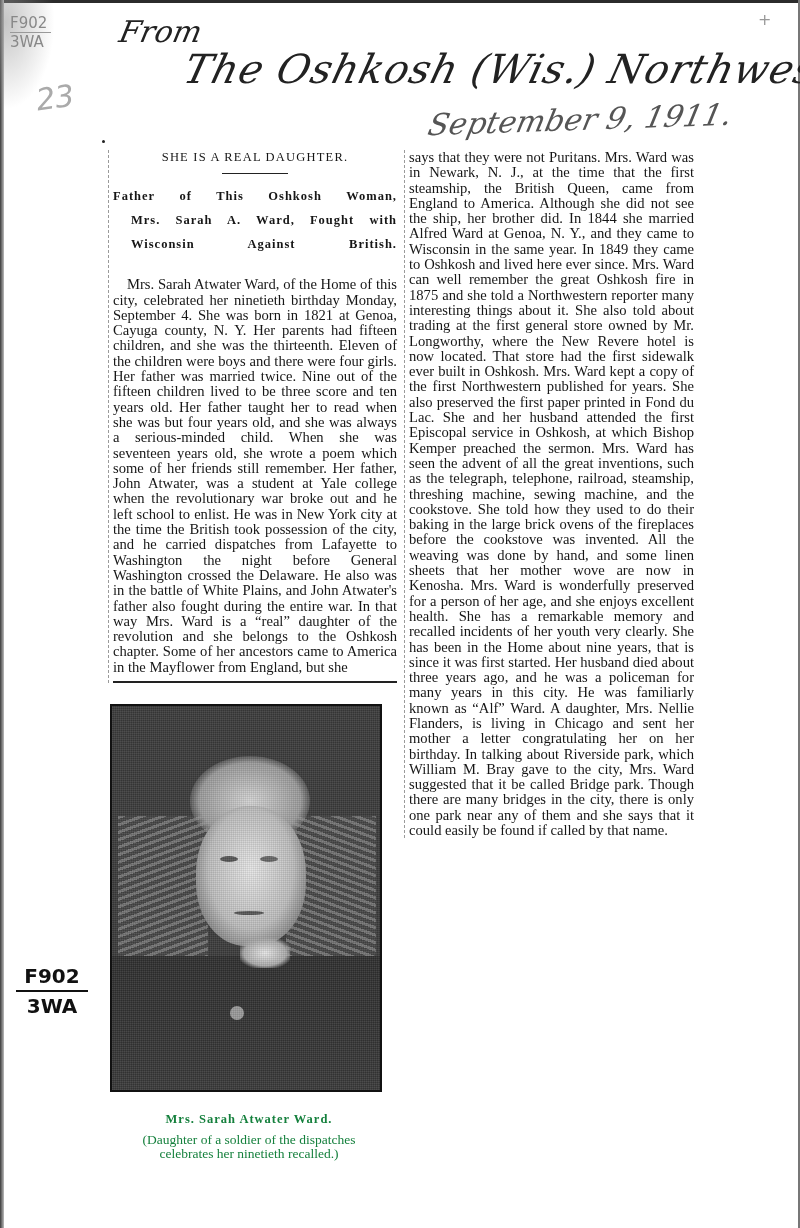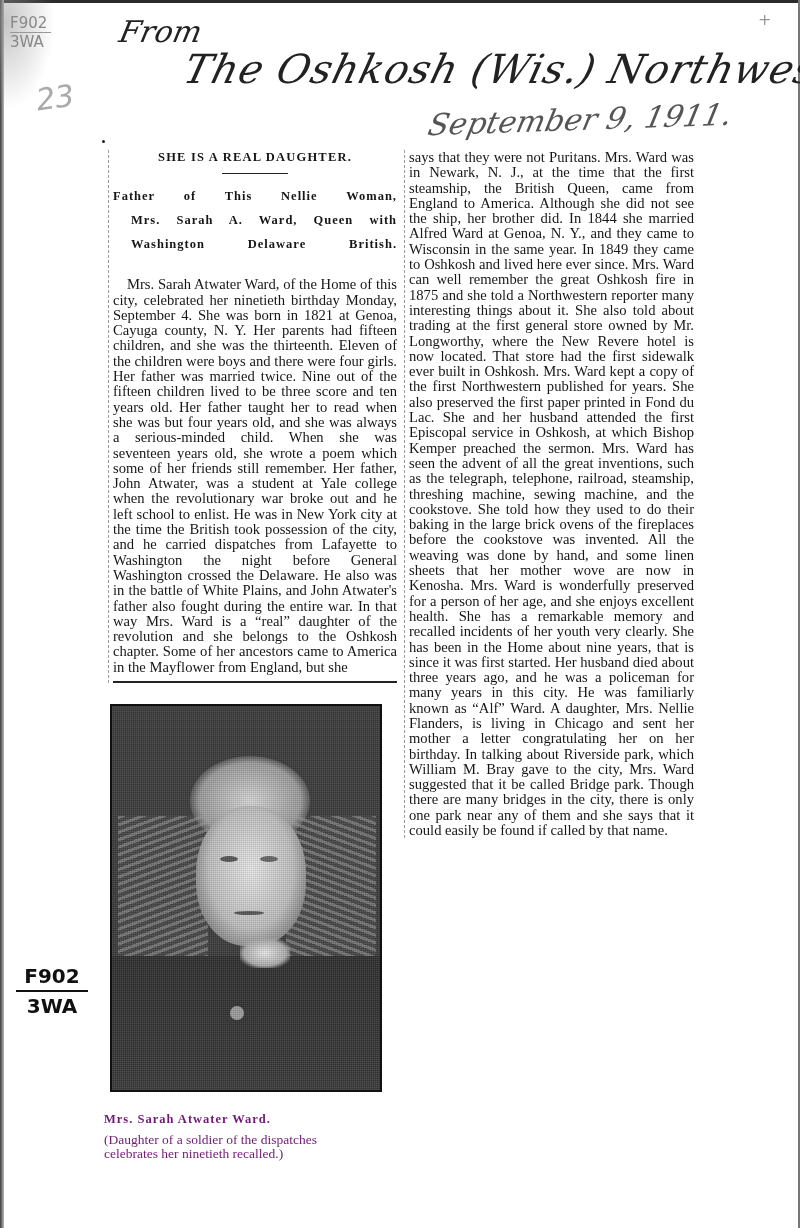--- a/index.html
+++ b/index.html
@@ -73,21 +73,21 @@
     left: 108px; top: 150px; width: 284px;
     border-left: 1px dashed #9a9a9a;
     padding-left: 4px;
   }
   .col-right {
     left: 404px; top: 150px; width: 285px;
     border-left: 1px dashed #9a9a9a;
     padding-left: 4px;
   }
   .headline {
-    text-align: center; font-weight: bold; font-size: 12.5px; letter-spacing: 1.2px;
+    text-align: center; font-weight: normal; font-size: 12.5px; letter-spacing: 1.2px;
     margin: 0 0 4px 0;
   }
   .head-rule {
     width: 66px; height: 1px; background: #222; margin: 8px auto 10px auto;
   }
   .deck {
     font-weight: bold; font-size: 12.5px; letter-spacing: 1px; line-height: 24px;
   }
   .deck-line1 { text-align: justify; text-align-last: justify; }
   .deck-line2, .deck-line3 { padding-left: 18px; text-align: justify; text-align-last: justify; }
@@ -133,22 +133,22 @@
     position: absolute; left: 128px; top: 232px; width: 50px; height: 30px;
     background: radial-gradient(ellipse at center, #e8e8e8 0%, #aaaaaa 60%, rgba(60,60,60,0) 80%);
   }
   .photo-frame .dress {
     position: absolute; left: 0; top: 250px; width: 100%; height: 140px;
     background: linear-gradient(#2e2e2e, #3a3a3a);
   }
   .photo-frame .brooch { position:absolute; left:118px; top:300px; width:14px; height:14px; border-radius:50%; background:#9a9a9a; }
 
   .caption {
-    position: absolute; left: 104px; top: 1112px; width: 290px; text-align: left;
-    font-size: 13.5px; line-height: 14px; color: #701a75;
+    position: absolute; left: 104px; top: 1112px; width: 290px; text-align: center;
+    font-size: 13.5px; line-height: 14px; color: #15803d;
   }
   .caption-name { font-weight: bold; font-size: 12.5px; letter-spacing: 1px; margin-bottom: 7px; }
   .left-archive {
     position: absolute; left: 16px; top: 964px; width: 72px;
     font-family: "DejaVu Sans", sans-serif; font-weight: bold; font-size: 20px; color: #111;
     text-align: center; line-height: 24px;
   }
   .left-archive .top { border-bottom: 2px solid #111; padding-bottom: 2px; }
   .left-archive .bottom { padding-top: 2px; }
 </style>
@@ -169,23 +169,23 @@
 
 <div class="hand-from">From</div>
 <div class="hand-source">The Oshkosh (Wis.) Northwestern.</div>
 <div class="hand-date">September 9, 1911.</div>
 <div class="dot-mark"></div>
 
 <div class="col col-left">
   <div class="headline">SHE IS A REAL DAUGHTER.</div>
   <div class="head-rule"></div>
   <div class="deck">
-    <div class="deck-line1">Father of This Nellie Woman,</div>
-    <div class="deck-line2">Mrs. Sarah A. Ward, Queen with</div>
-    <div class="deck-line3">Washington Delaware British.</div>
+    <div class="deck-line1">Father of This Oshkosh Woman,</div>
+    <div class="deck-line2">Mrs. Sarah A. Ward, Fought with</div>
+    <div class="deck-line3">Wisconsin Against British.</div>
   </div>
   <div class="body-text">
     <p>Mrs. Sarah Atwater Ward, of the Home of this city, celebrated her ninetieth birthday Monday, September 4. She was born in 1821 at Genoa, Cayuga county, N. Y. Her parents had fifteen children, and she was the thirteenth. Eleven of the children were boys and there were four girls. Her father was married twice. Nine out of the fifteen children lived to be three score and ten years old. Her father taught her to read when she was but four years old, and she was always a serious-minded child. When she was seventeen years old, she wrote a poem which some of her friends still remember. Her father, John Atwater, was a student at Yale college when the revolutionary war broke out and he left school to enlist. He was in New York city at the time the British took possession of the city, and he carried dispatches from Lafayette to Washington the night before General Washington crossed the Delaware. He also was in the battle of White Plains, and John Atwater's father also fought during the entire war. In that way Mrs. Ward is a “real” daughter of the revolution and she belongs to the Oshkosh chapter. Some of her ancestors came to America in the Mayflower from England, but she</p>
   </div>
   <div class="article-rule"></div>
 </div>
 
 <div class="col col-right">
   <div class="body-text">
     <p class="cont">says that they were not Puritans. Mrs. Ward was in Newark, N. J., at the time that the first steamship, the British Queen, came from England to America. Although she did not see the ship, her brother did. In 1844 she married Alfred Ward at Genoa, N. Y., and they came to Wisconsin in the same year. In 1849 they came to Oshkosh and lived here ever since. Mrs. Ward can well remember the great Oshkosh fire in 1875 and she told a Northwestern reporter many interesting things about it. She also told about trading at the first general store owned by Mr. Longworthy, where the New Revere hotel is now located. That store had the first sidewalk ever built in Oshkosh. Mrs. Ward kept a copy of the first Northwestern published for years. She also preserved the first paper printed in Fond du Lac. She and her husband attended the first Episcopal service in Oshkosh, at which Bishop Kemper preached the sermon. Mrs. Ward has seen the advent of all the great inventions, such as the telegraph, telephone, railroad, steamship, threshing machine, sewing machine, and the cookstove. She told how they used to do their baking in the large brick ovens of the fireplaces before the cookstove was invented. All the weaving was done by hand, and some linen sheets that her mother wove are now in Kenosha. Mrs. Ward is wonderfully preserved for a person of her age, and she enjoys excellent health. She has a remarkable memory and recalled incidents of her youth very clearly. She has been in the Home about nine years, that is since it was first started. Her husband died about three years ago, and he was a policeman for many years in this city. He was familiarly known as “Alf” Ward. A daughter, Mrs. Nellie Flanders, is living in Chicago and sent her mother a letter congratulating her on her birthday. In talking about Riverside park, which William M. Bray gave to the city, Mrs. Ward suggested that it be called Bridge park. Though there are many bridges in the city, there is only one park near any of them and she says that it could easily be found if called by that name.</p>

